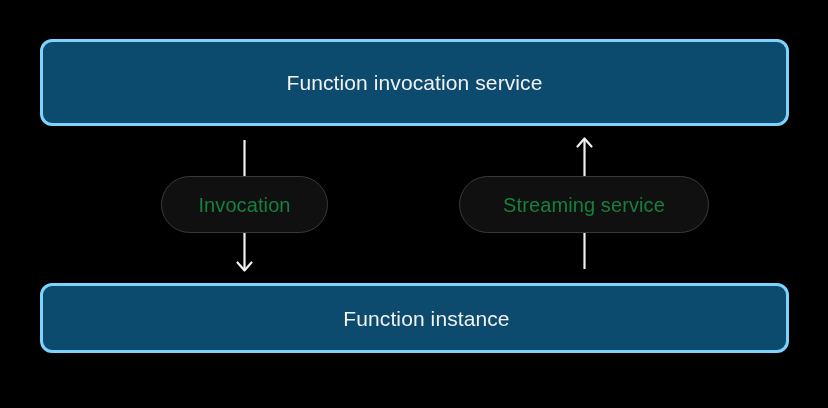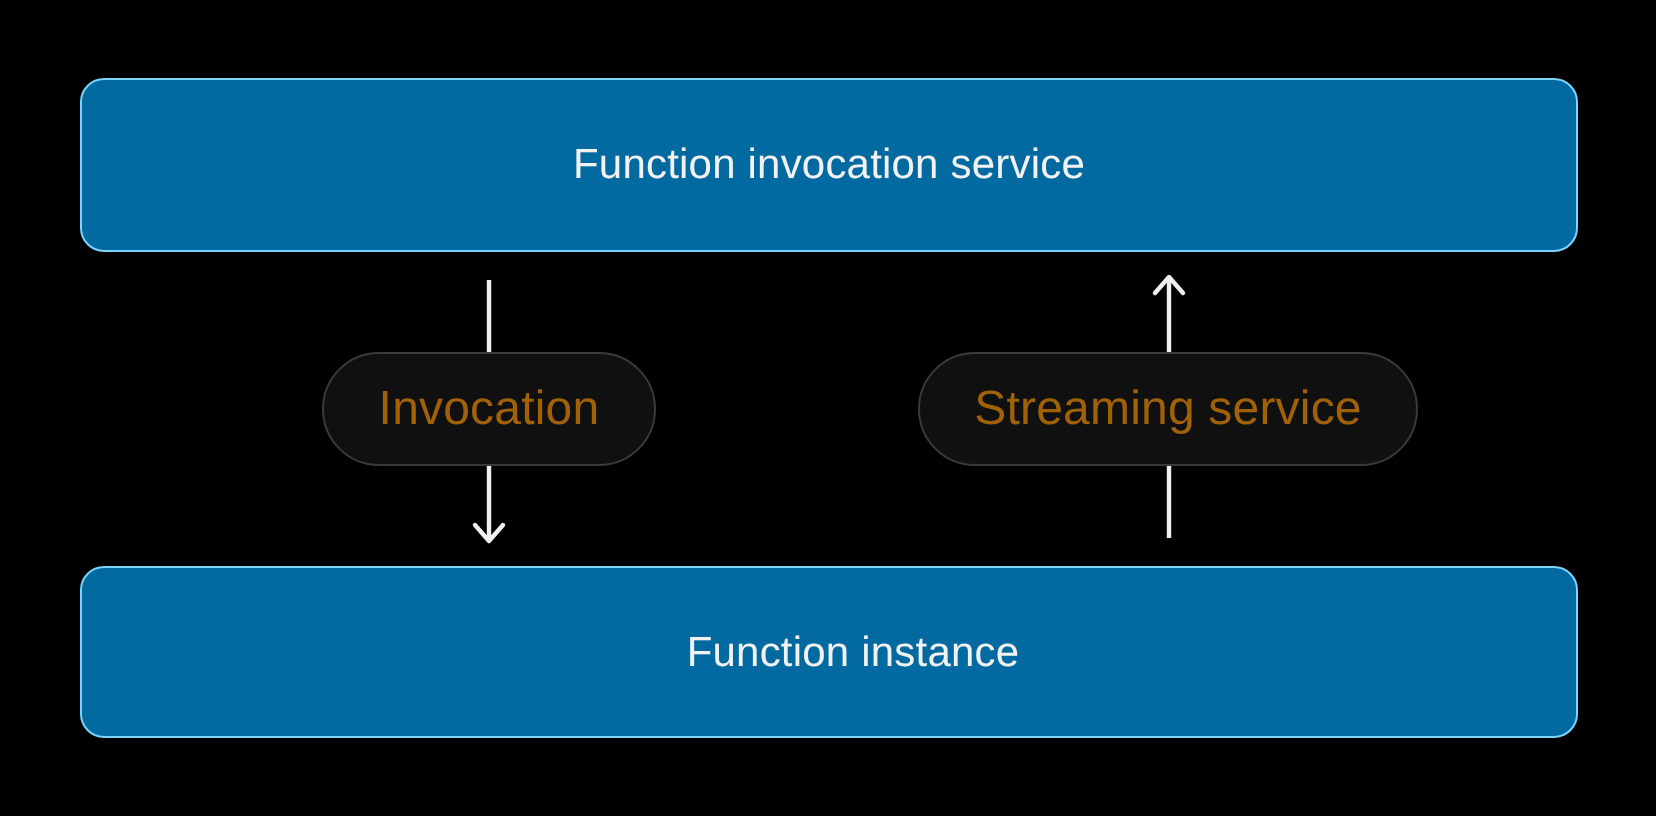--- a/index.html
+++ b/index.html
@@ -15,22 +15,22 @@
     background: #000000;
     overflow: hidden;
     font-family: "Liberation Sans", "DejaVu Sans", sans-serif;
     -webkit-font-smoothing: antialiased;
   }
 
   
   .node-box {
     position: absolute;
     box-sizing: border-box;
-    background: #0369a1;
-    border: 1px solid #7dd3fc;
+    background: #0c4a6e;
+    border: 3px solid #7dd3fc;
     border-radius: 12px;
     display: flex;
     align-items: center;
     justify-content: center;
   }
   .node-box .node-label {
     color: #f2f2f2;
     font-size: 21px;
     font-weight: 400;
     letter-spacing: 0.1px;
@@ -41,39 +41,39 @@
   #box-service {
     left: 40px;
     top: 39px;
     width: 749px;
     height: 87px;
   }
   #box-instance {
     left: 40px;
     top: 283px;
     width: 749px;
-    height: 86px;
+    height: 70px;
     padding-left: 24px;
   }
 
   
   .pill {
     position: absolute;
     box-sizing: border-box;
     background: #101010;
     border: 1.5px solid #3a3a3a;
     border-radius: 999px;
     display: flex;
     align-items: center;
     justify-content: center;
     z-index: 3;
   }
   .pill .pill-label {
-    color: #a16207;
-    font-size: 24px;
+    color: #15803d;
+    font-size: 20px;
     font-weight: 400;
     letter-spacing: 0.1px;
     line-height: 1;
     white-space: nowrap;
   }
 
   #pill-invocation {
     left: 161px;
     top: 176px;
     width: 167px;

